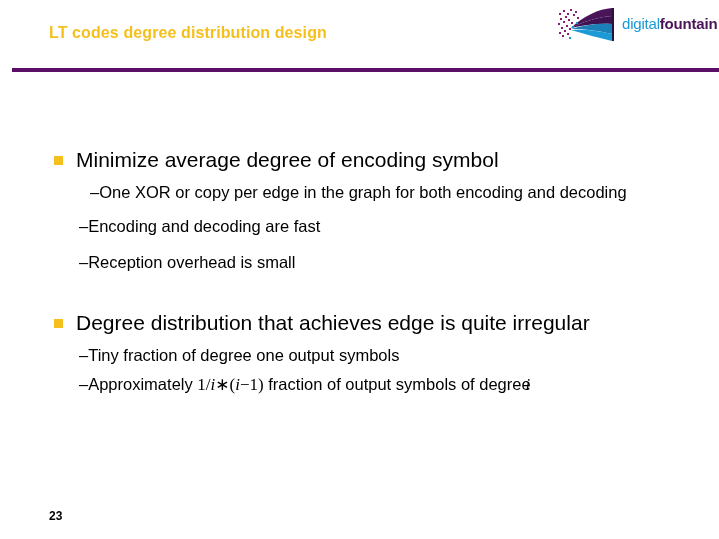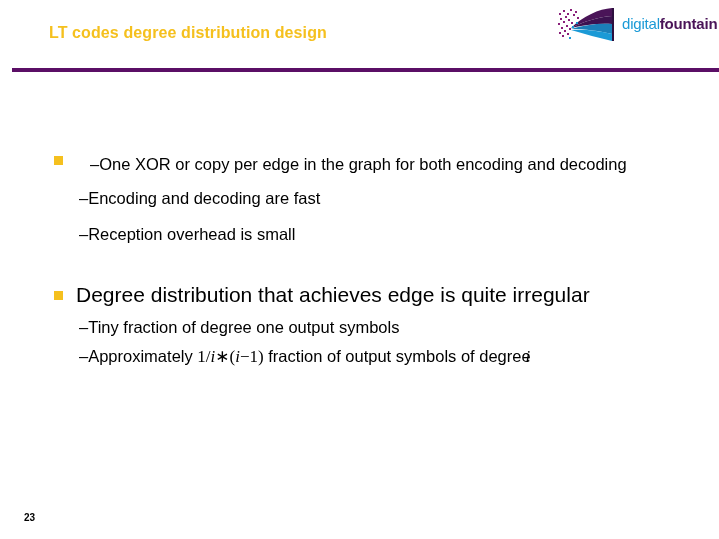--- a/index.html
+++ b/index.html
@@ -134,23 +134,23 @@
   .trailing-i {
     font-family: "Liberation Serif", serif;
     font-style: italic;
     font-size: 17px;
     margin-left: -5px;
   }
 
   
   .page-number {
     position: absolute;
-    left: 12px;
+    left: 37px;
     bottom: 16px;
-    font-size: 10px;
+    font-size: 12px;
     font-weight: bold;
     color: #000000;
   }
 </style>
 </head>
 <body>
 
 <div class="slide">
 
   <div class="logo">
@@ -194,20 +194,21 @@
     <div class="logo-word"><span class="w1">digital</span><span class="w2">fountain</span></div>
   </div>
 
   <div class="slide-title">LT codes degree distribution design</div>
   <div class="title-rule"></div>
 
   <div class="body">
 
     <p class="lvl1">
       <span class="sq"></span>
+      <span>Minimize average degree of encoding symbol</span>
     </p>
     <div class="gap-sm"></div>
     <p class="lvl2 wrap">–One XOR or copy per edge in the graph for both encoding and decoding</p>
     <div class="gap-md"></div>
     <p class="lvl2">–Encoding and decoding are fast</p>
 
     <div class="gap-sm"></div>
 
     <div class="gap-sm"></div>
     <p class="lvl2">–Reception overhead is small</p>

